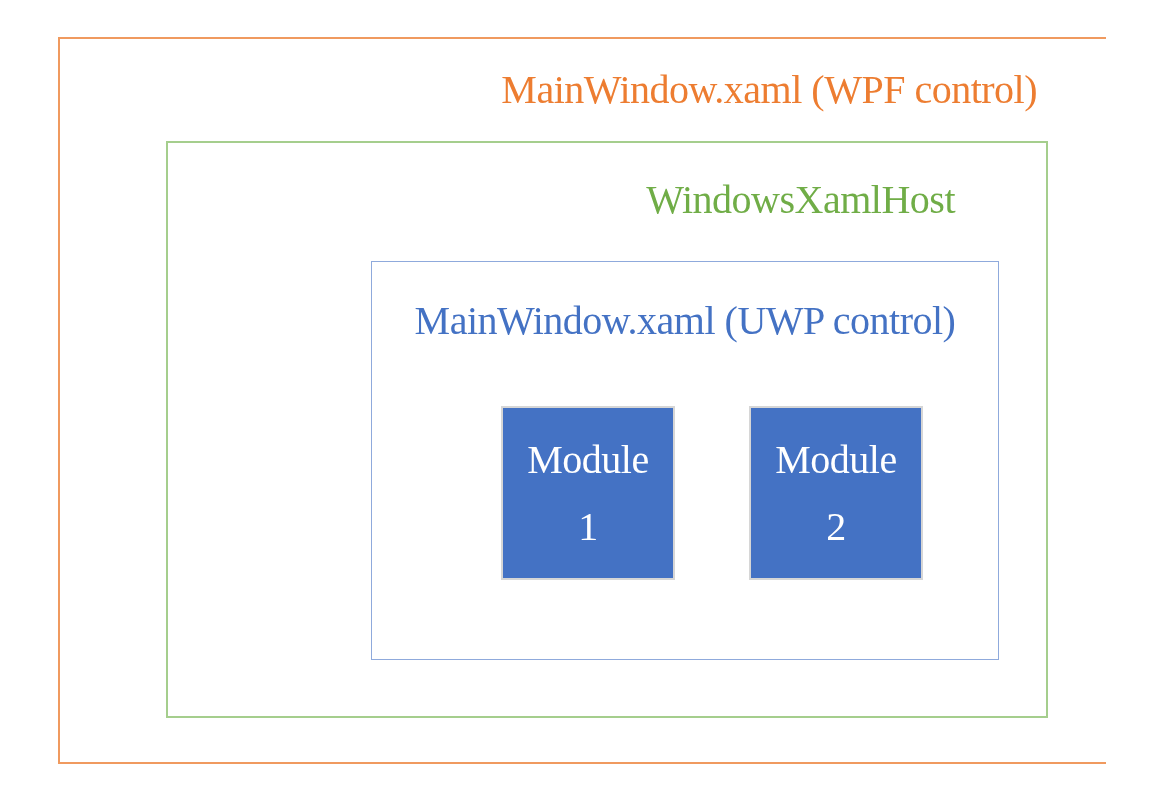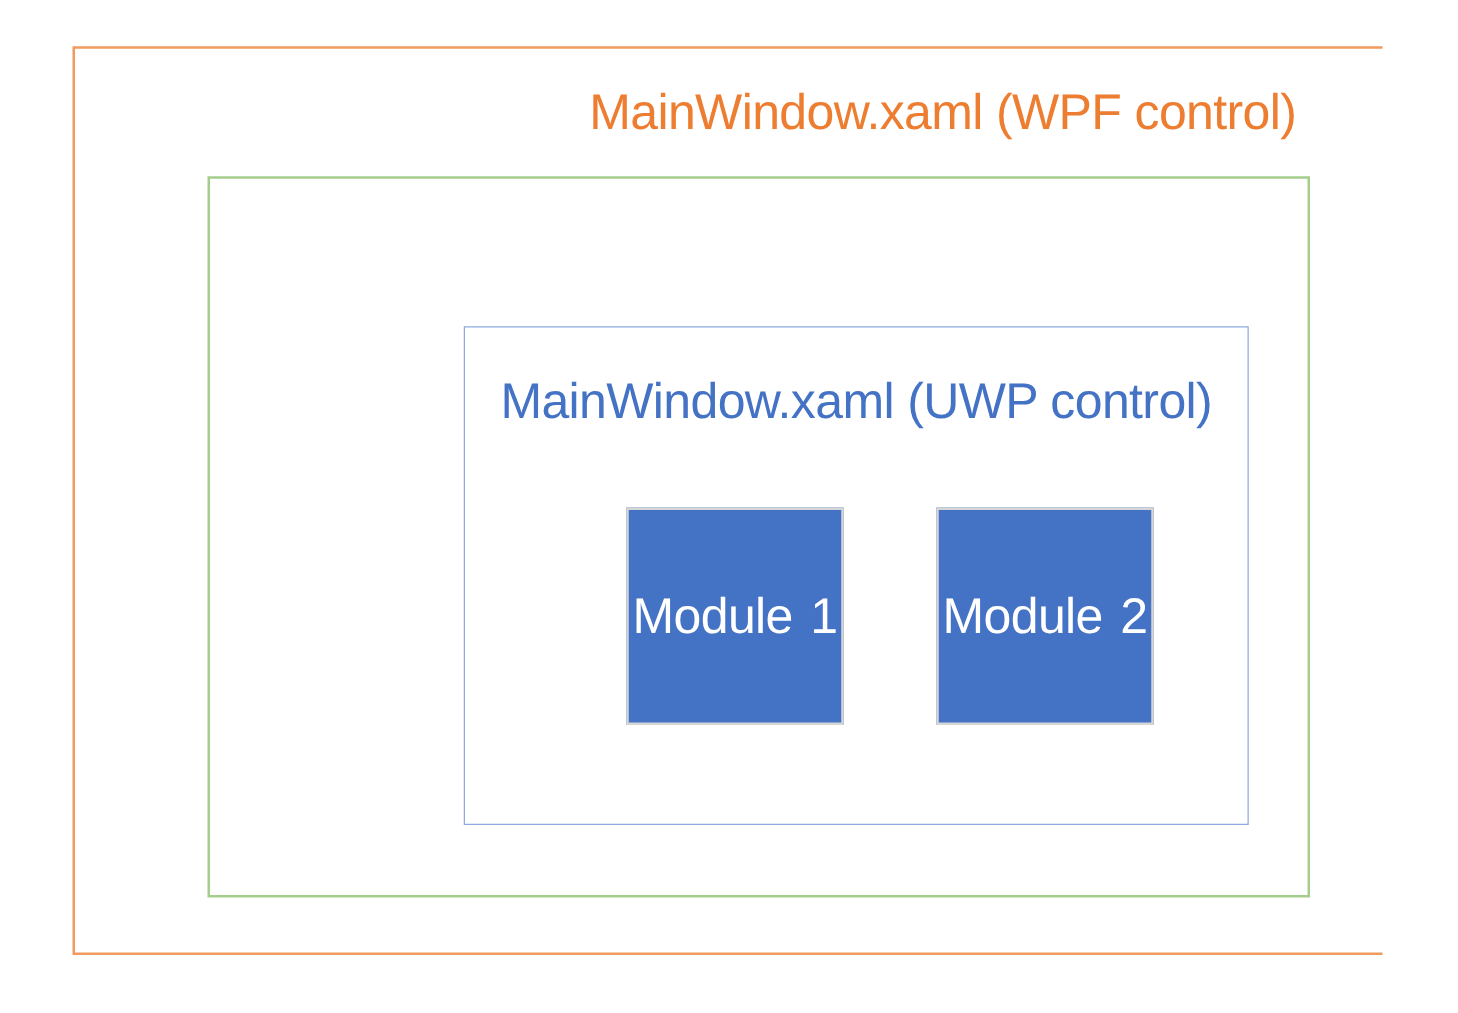--- a/index.html
+++ b/index.html
@@ -7,20 +7,21 @@
     padding: 0;
     background: #ffffff;
     font-family: "Liberation Sans", "DejaVu Sans", sans-serif;
   }
   .canvas {
     position: relative;
     width: 1106px;
     height: 810px;
     background: #ffffff;
     overflow: hidden;
+    font-family: Liberation Serif, serif;
   }
   .box {
     position: absolute;
     box-sizing: border-box;
     background: transparent;
   }
   
   .box-mainwindow {
     left: 58px;
     top: 37px;
@@ -71,21 +72,21 @@
   }
   .module {
     position: absolute;
     top: 406px;
     width: 174px;
     height: 174px;
     box-sizing: border-box;
     background: #4472C4;
     border: 2px solid #d6d6d6;
     display: flex;
-    flex-direction: row;
+    flex-direction: column;
     align-items: center;
     justify-content: center;
     text-align: center;
     color: #ffffff;
     font-size: 40px;
     line-height: 53px;
     letter-spacing: -0.5px;
     gap: 14px;
   }
   .module-1 { left: 501px; }
@@ -98,20 +99,21 @@
 <div class="canvas">
 
   <div class="box box-mainwindow"></div>
 
   <div class="box box-xamlhost"></div>
 
   <div class="box box-shellpage"></div>
 
   <div class="diagram-label label-mainwindow">MainWindow.xaml (WPF control)</div>
 
+  <div class="diagram-label label-xamlhost">WindowsXamlHost</div>
 
   <div class="diagram-label label-shellpage">MainWindow.xaml (UWP control)</div>
 
   <div class="module module-1">
     <span class="module-line">Module</span>
     <span class="module-line">1</span>
   </div>
 
   <div class="module module-2">
     <span class="module-line">Module</span>

